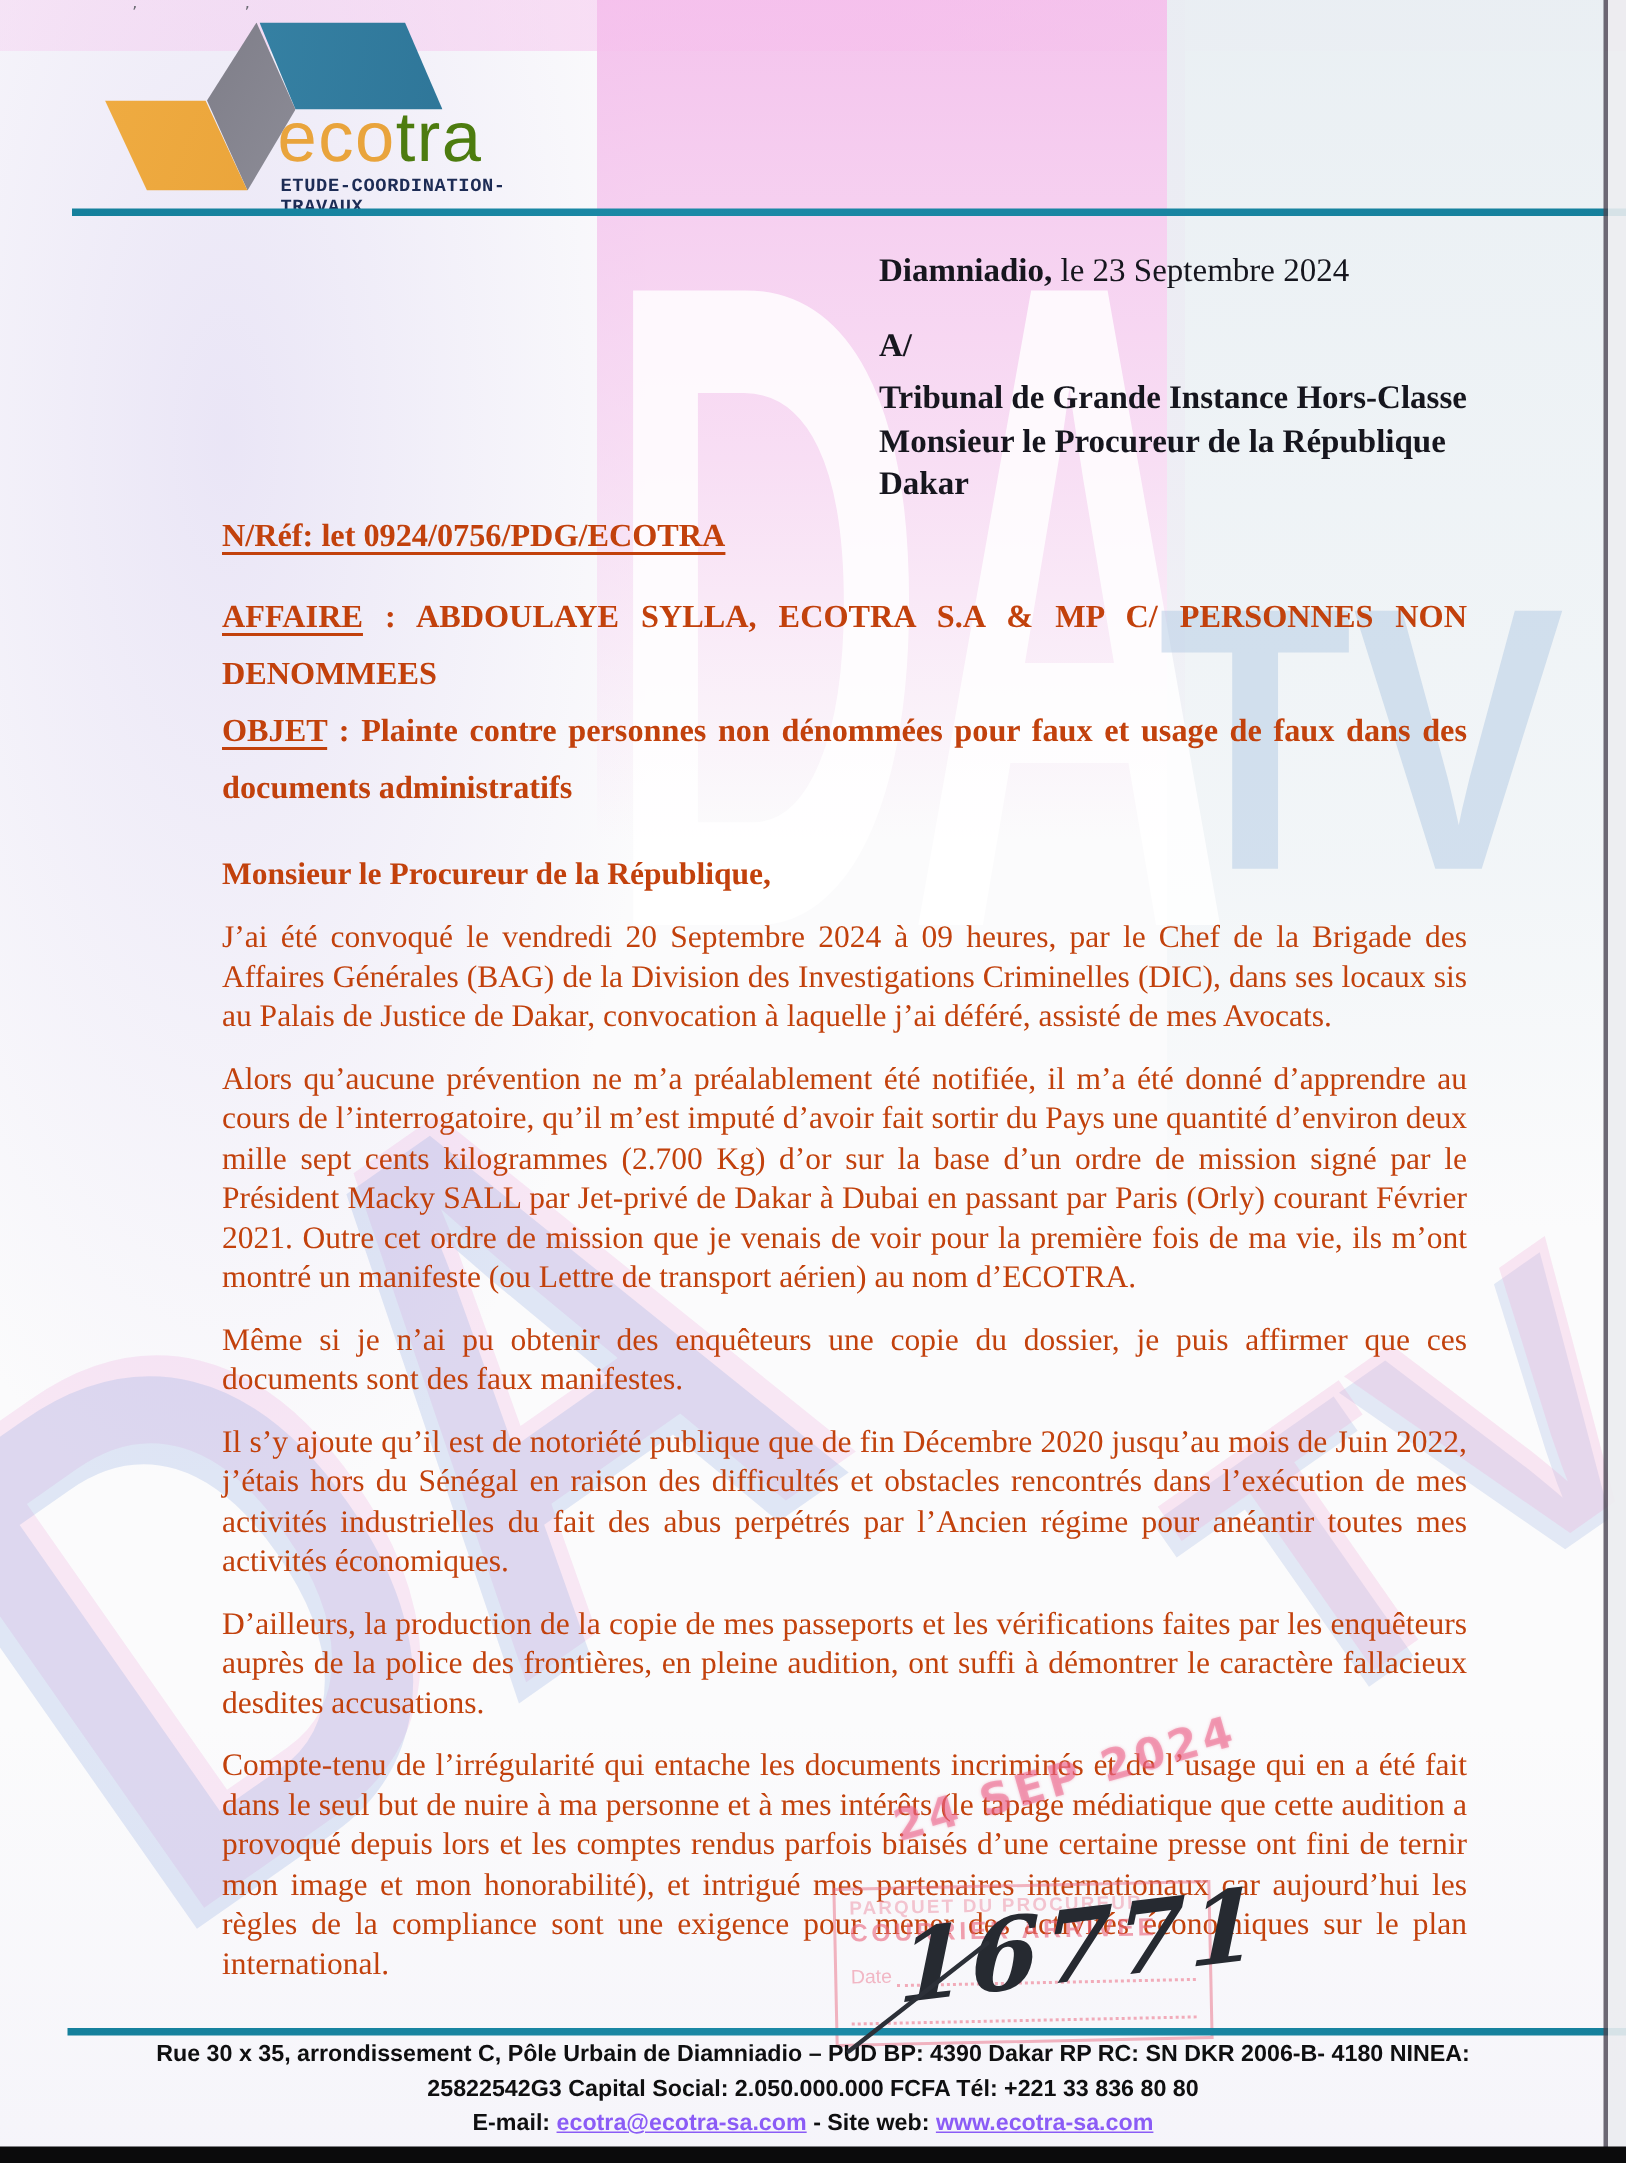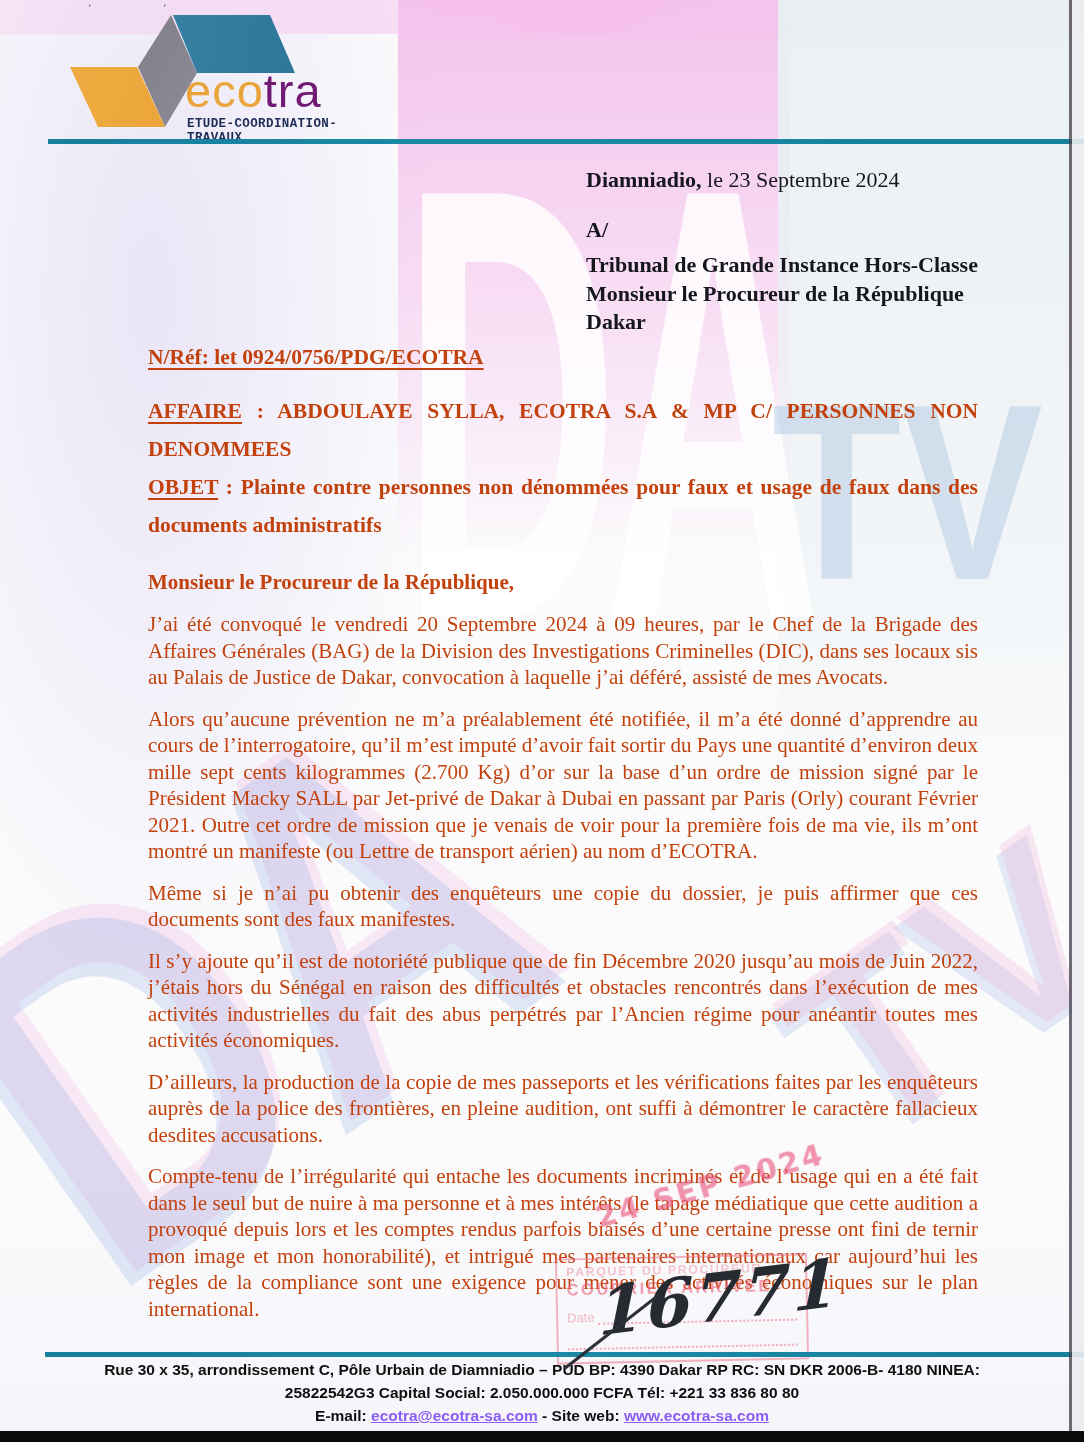--- a/index.html
+++ b/index.html
@@ -36,21 +36,21 @@
   .logo{left:55px;top:5px;width:330px;height:140px;z-index:2;}
   .logo .shape{position:absolute;left:0;top:0;width:330px;height:140px;}
   .sh-teal{clip-path:polygon(118px 10px,215px 10px,240px 68px,142px 68px);
     background:linear-gradient(100deg,#3b89ab,#2a6f92);}
   .sh-gray{clip-path:polygon(116px 10px,142px 68px,110px 122px,83px 62px);
     background:linear-gradient(120deg,#75747f,#a2a2ac);}
   .sh-orange{clip-path:polygon(15px 62px,82px 62px,110px 122px,43px 122px);
     background:linear-gradient(110deg,#f0ad43,#e49a2f);}
   .wordmark{position:absolute;left:130px;top:62px;font-family:"Liberation Sans",sans-serif;
     font-size:47px;font-weight:400;letter-spacing:1px;line-height:1;}
-  .wm-eco{color:#e9a43c;} .wm-tra{color:#701a75;}
+  .wm-eco{color:#e9a43c;} .wm-tra{color:#4d7c0f;}
   .tagline{position:absolute;left:132px;top:112px;font-family:Liberation Mono, monospace;
     font-size:12.5px;font-weight:700;letter-spacing:.4px;color:#1d2c55;}
 
   
   .rule-top{left:48px;top:139px;width:1036px;height:5px;z-index:4;
     background:linear-gradient(90deg,#15809c,#1b89a6 40%,#15809c);}
   .rule-footer{left:45px;top:1352px;width:1039px;height:5px;z-index:4;
     background:linear-gradient(90deg,#15809c,#1b89a6 50%,#15809c);}
   .bottom-bar{left:0;top:1431px;width:1084px;height:11px;background:#0b0b0c;z-index:6;}
   .edge-line{left:1069px;top:0;width:3px;height:1442px;background:rgba(74,69,82,.8);z-index:5;}

